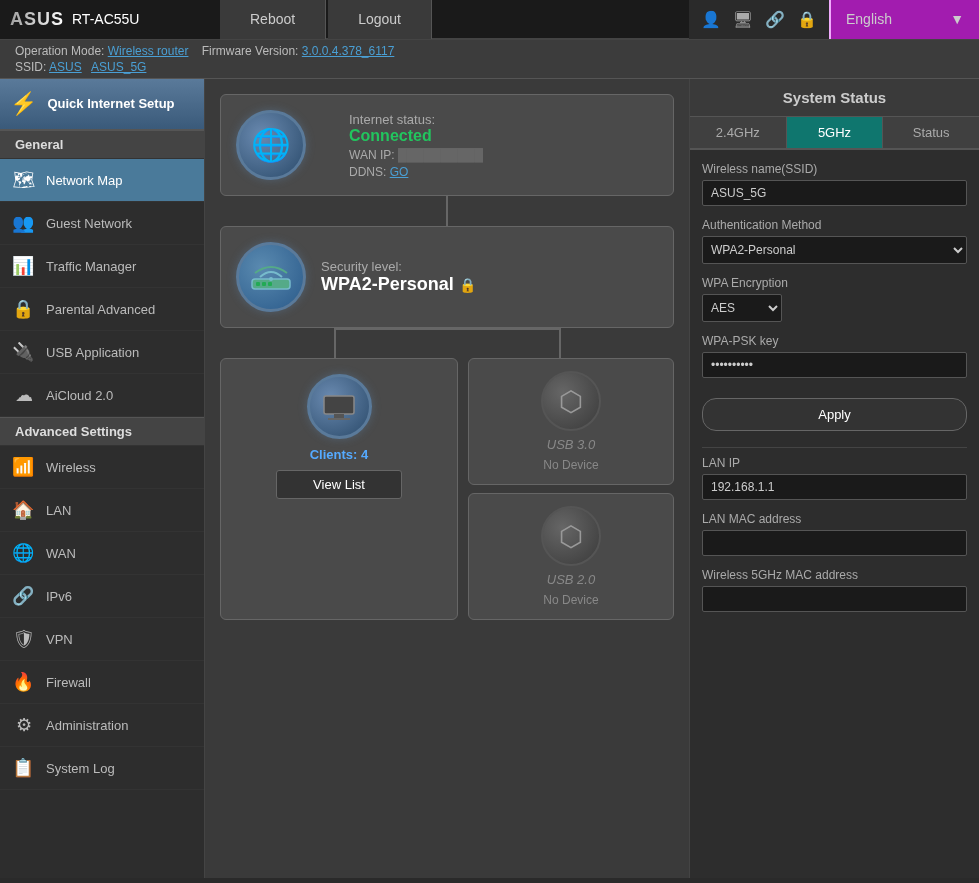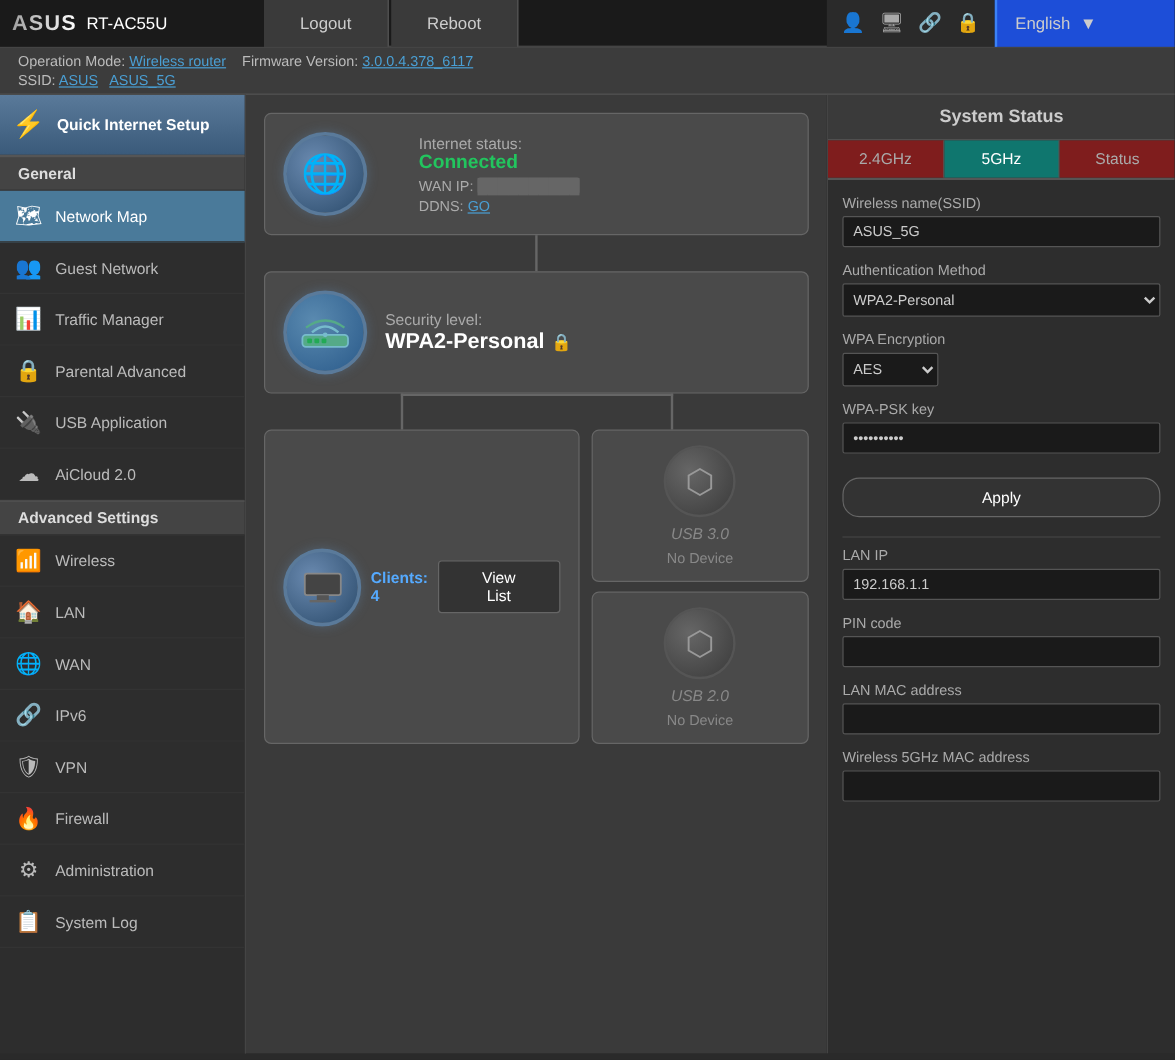--- a/index.html
+++ b/index.html
@@ -12,22 +12,22 @@
     .logo-area {
       display: flex; align-items: center; background: #1a1a1a; padding: 0 10px; height: 40px; min-width: 220px;
     }
     .logo-model { color: #fff; font-size: 14px; margin-left: 8px; }
     .top-buttons { display: flex; gap: 2px; flex: 1; }
     .top-btn {
       background: #3a3a3a; color: #ccc; border: none; padding: 0 30px; height: 40px;
       cursor: pointer; font-size: 14px; border-right: 1px solid #555;
     }
     .lang-selector {
-      display: flex; align-items: center; background: #1d4ed8; padding: 0 15px; height: 40px;
-      min-width: 150px; cursor: pointer; border-left: 2px solid #3b82f6; gap: 8px;
+      display: flex; align-items: center; background: #a21caf; padding: 0 15px; height: 40px;
+      min-width: 150px; cursor: pointer; border-left: 2px solid #f0abfc; gap: 8px; justify-content: space-between;
     }
     .lang-selector span { color: #ccc; font-size: 14px; }
     .lang-arrow { color: #aaa; font-size: 10px; }
     .top-icons { display: flex; align-items: center; gap: 12px; padding: 0 12px; background: #2a2a2a; height: 40px; }
     .top-icon { color: #aaa; font-size: 16px; cursor: pointer; }
 
     
     .info-bar {
       background: #3c3c3c; padding: 4px 15px; border-bottom: 1px solid #555; font-size: 12px; color: #bbb;
     }
@@ -96,21 +96,21 @@
       width: 100%;
     }
     .security-info { flex: 1; }
     .sec-level { font-size: 13px; color: #aaa; }
     .sec-type { font-size: 18px; color: #fff; font-weight: bold; display: flex; align-items: center; gap: 6px; }
     .lock-icon { font-size: 14px; color: #aaa; }
 
     
     .client-box {
       flex: 1; background: #4a4a4a; border: 1px solid #666; border-radius: 6px;
-      padding: 15px; display: flex; align-items: center; gap: 8px;
+      padding: 15px; display: flex; flex-direction: column; align-items: center; gap: 8px;
     }
     .clients-count { font-size: 13px; color: #aaa; }
     .clients-count span { color: #5af; font-weight: bold; }
     .view-list-btn {
       background: #333; color: #fff; border: 1px solid #666; padding: 6px 36px;
       cursor: pointer; font-size: 13px; border-radius: 3px;
     }
 
     
     .usb-column { flex: 1; display: flex; flex-direction: column; gap: 8px; }
@@ -132,21 +132,21 @@
     .system-status {
       width: 290px; background: #2d2d2d; border-left: 1px solid #444; padding: 0; flex-shrink: 0;
     }
     .ss-title {
       background: #3a3a3a; padding: 10px 15px; text-align: center;
       font-size: 15px; color: #ccc; font-weight: bold; border-bottom: 1px solid #555;
     }
     .ss-tabs { display: flex; border-bottom: 2px solid #555; }
     .ss-tab {
       flex: 1; padding: 8px 0; text-align: center; cursor: pointer;
-      background: #7f1d1d; color: #aaa; font-size: 13px; border-right: 1px solid #555;
+      background: #404040; color: #aaa; font-size: 13px; border-right: 1px solid #555;
     }
     .ss-tab:last-child { border-right: none; }
     .ss-tab.active { background: #0f766e; color: #fff; }
     .ss-body { padding: 12px; overflow-y: auto; height: calc(883px - 40px - 44px - 40px - 36px); }
     .ss-field { margin-bottom: 12px; }
     .ss-label { font-size: 12px; color: #aaa; margin-bottom: 4px; }
     .ss-input {
       width: 100%; background: #1a1a1a; border: 1px solid #555; color: #ccc;
       padding: 5px 8px; font-size: 12px; border-radius: 2px;
     }
@@ -179,22 +179,22 @@
   </style>
 </head>
 <body>
 
 <div class="top-bar">
   <div class="logo-area">
     <span class="asus-logo">ASUS</span>
     <span class="logo-model">RT-AC55U</span>
   </div>
   <div class="top-buttons">
+    <button class="top-btn">Reboot</button>
     <button class="top-btn">Logout</button>
-    <button class="top-btn">Reboot</button>
   </div>
   <div class="top-icons">
     <span class="top-icon">👤</span>
     <span class="top-icon">🖥</span>
     <span class="top-icon">🔗</span>
     <span class="top-icon">🔒</span>
   </div>
   <div class="lang-selector">
     <span>English</span>
     <span class="lang-arrow">▼</span>
@@ -431,24 +431,20 @@
 
         <button class="ss-apply">Apply</button>
 
         <hr class="ss-divider">
 
         <div class="ss-field">
           <div class="ss-label">LAN IP</div>
           <input class="ss-input" type="text" value="192.168.1.1" style="">
         </div>
 
-        <div class="ss-field">
-          <div class="ss-label">PIN code</div>
-          <input class="ss-input" type="text" style="">
-        </div>
 
         <div class="ss-field">
           <div class="ss-label">LAN MAC address</div>
           <input class="ss-input" type="text" style="">
         </div>
 
         <div class="ss-field">
           <div class="ss-label">Wireless 5GHz MAC address</div>
           <input class="ss-input" type="text" style="">
         </div>

